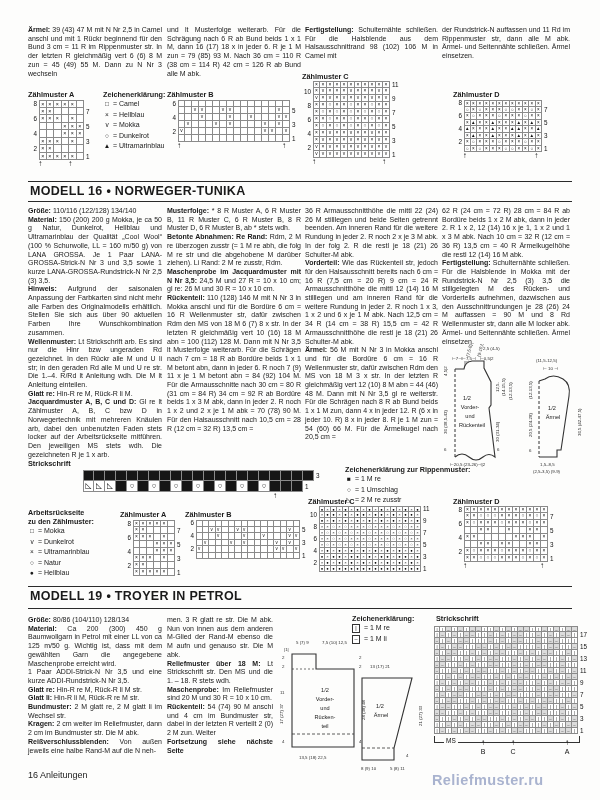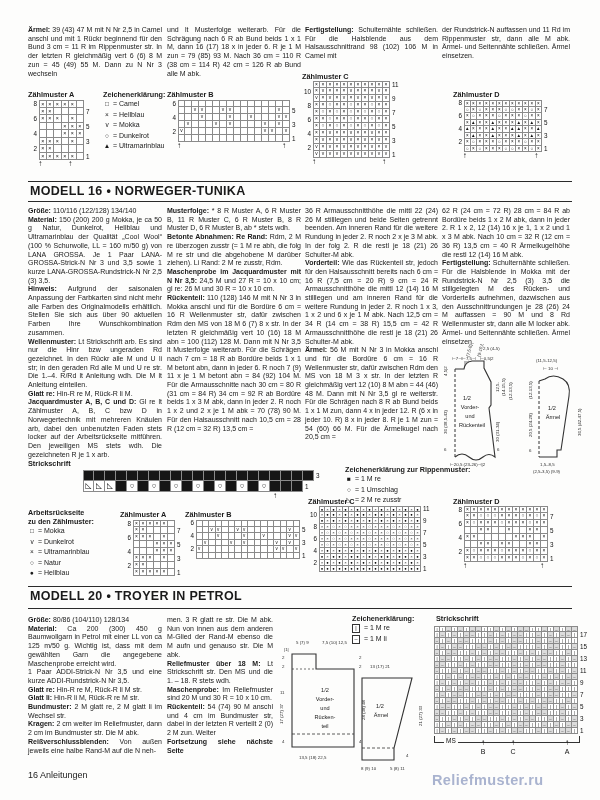--- a/index.html
+++ b/index.html
@@ -1298,21 +1298,21 @@
       <span class="ch-cell" style="width: 7px; height: 7px; line-height: 6.5px; font-size: 4.9px;">×</span>
       <span class="ch-num right" style="line-height: 7px;">1</span>
     </div>
     <div class="ch-arrows">
       <span class="ch-arrow" style="left: 10px;">↑</span>
       <span class="ch-arrow" style="left: 87px;">↑</span>
     </div>
   </div>
 
 <div class="rule" style="top:586px"></div>
-<div class="abs section-title" style="left:30px;top:589px">MODELL 20 • TROYER IN PETROL</div>
+<div class="abs section-title" style="left:30px;top:589px">MODELL 19 • TROYER IN PETROL</div>
 <div class="rule" style="top:608px"></div>
 
 <div class="abs" style="left:28px;top:616px;width:134px">
     <p class="para"><b>Größe: </b>80/86 (104/110) 128/134</p>
     <p class="para"><b>Material: </b>Ca 200 (300) 450 g Baumwollgarn in Petrol mit einer LL von ca 125 m/50 g. Wichtig ist, dass mit dem gewählten Garn die angegebene Maschenprobe erreicht wird.</p>
     <p class="para">1 Paar ADDI-Strick-N Nr 3,5 und eine kurze ADDI-Rundstrick-N Nr 3,5.</p>
     <p class="para"><b>Glatt re: </b>Hin-R re M, Rück-R li M str.</p>
     <p class="para"><b>Glatt li: </b>Hin-R li M, Rück-R re M str.</p>
     <p class="para"><b>Bundmuster: </b>2 M glatt re, 2 M glatt li im Wechsel str.</p>
     <p class="para"><b>Kragen: </b>2 cm weiter im Reliefmuster, dann 2 cm im Bundmuster str. Die M abk.</p>

